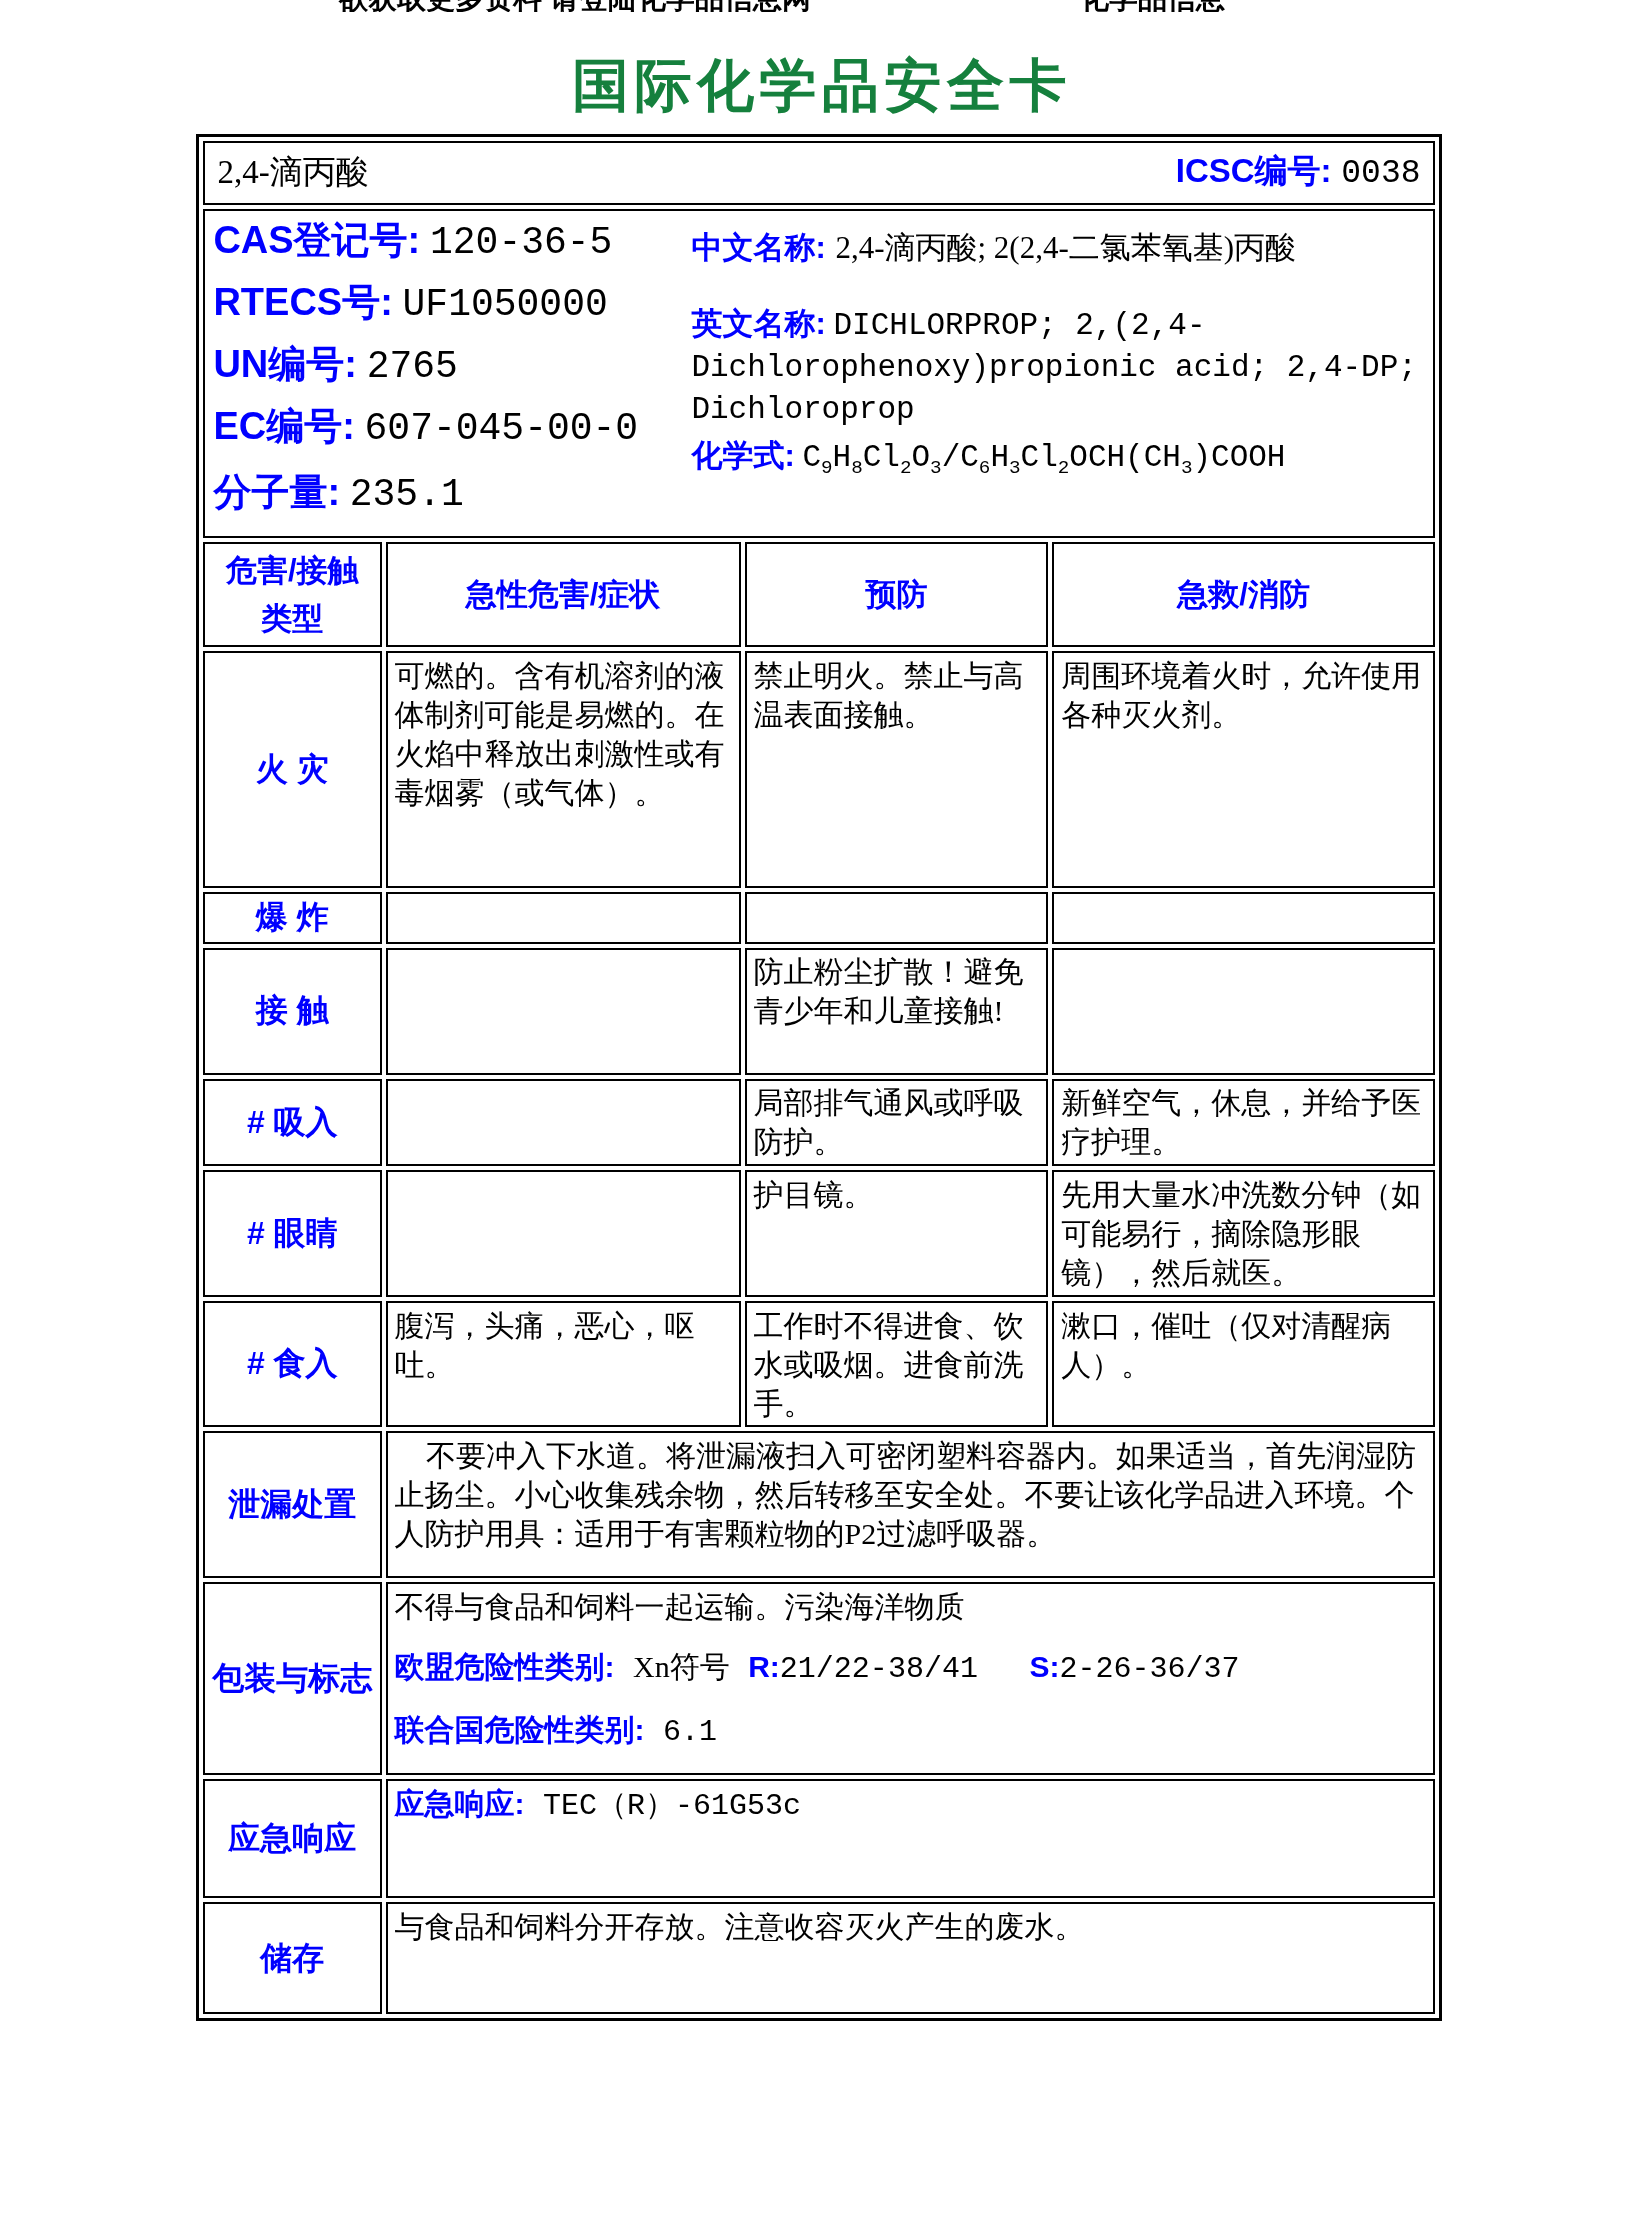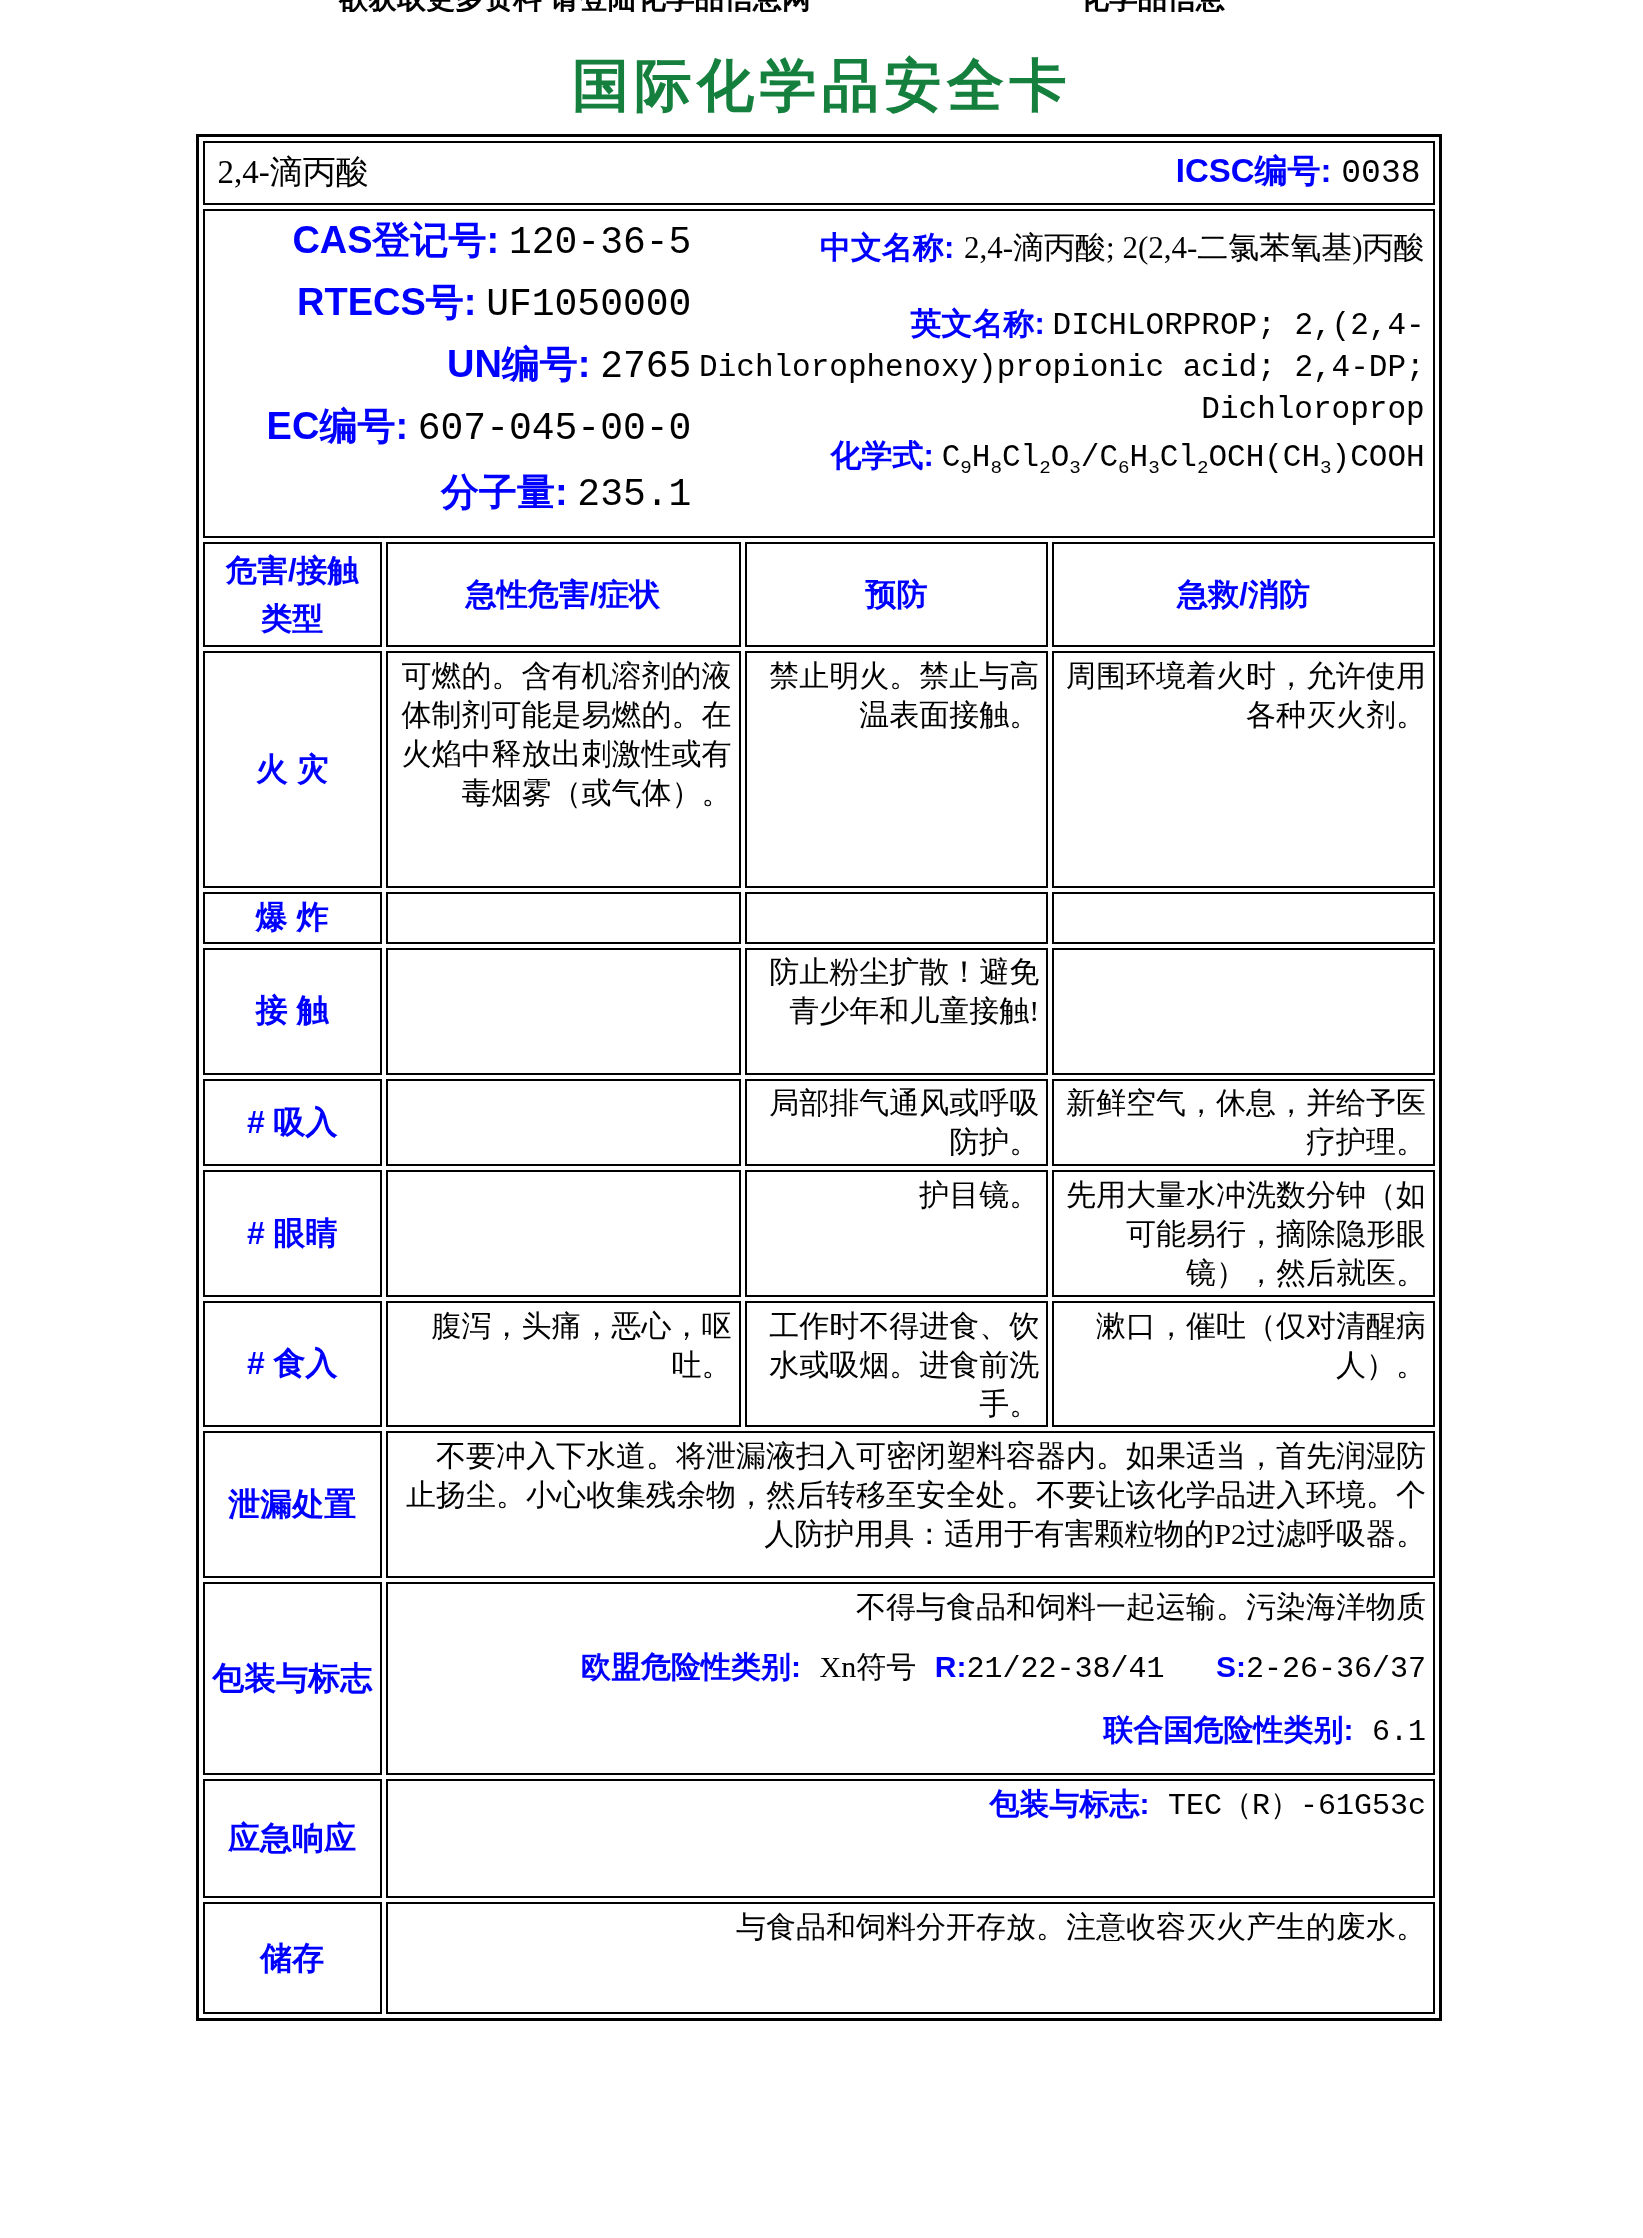--- a/index.html
+++ b/index.html
@@ -40,21 +40,21 @@
     table-layout: fixed;
     border-collapse: separate;
     border-spacing: 4.2px;
     border: 3.5px solid #000;
     background: #fff;
   }
   td {
     border: 2.1px solid #000;
     vertical-align: top;
     padding: 2.8px 7px;
-    font-size: 30px; line-height: 1.3; text-align: right;
+    font-size: 30px; line-height: 1.3;
   }
 
   .blue { color: #0000ff; font-family: "Liberation Sans", "DejaVu Sans", sans-serif; font-weight: bold; }
   .mono { font-family: "Liberation Mono", "DejaVu Sans Mono", monospace; }
   .val  { margin-left: 9.7px; }
 
   
   .name-row { height: 57px; }
   .name-flex { display: flex; justify-content: space-between; align-items: center; padding: 4.2px 5.5px; font-size: 33px; }
 
@@ -234,21 +234,21 @@
       <div>
         <span class="blue">联合国危险性类别:</span>
         <span class="mono gap-m">6.1</span>
       </div>
     </td>
   </tr>
 
   <tr>
     <td class="rlabel blue h-emerg">应急响应</td>
     <td colspan="3">
-      <span class="blue">包装与标志:</span>
+      <span class="blue">应急响应:</span>
       <span class="mono gap-m">TEC（R）-61G53c</span>
     </td>
   </tr>
 
   <tr>
     <td class="rlabel blue h-store">储存</td>
     <td colspan="3">与食品和饲料分开存放。注意收容灭火产生的废水。</td>
   </tr>
 </tbody>
   </table>

